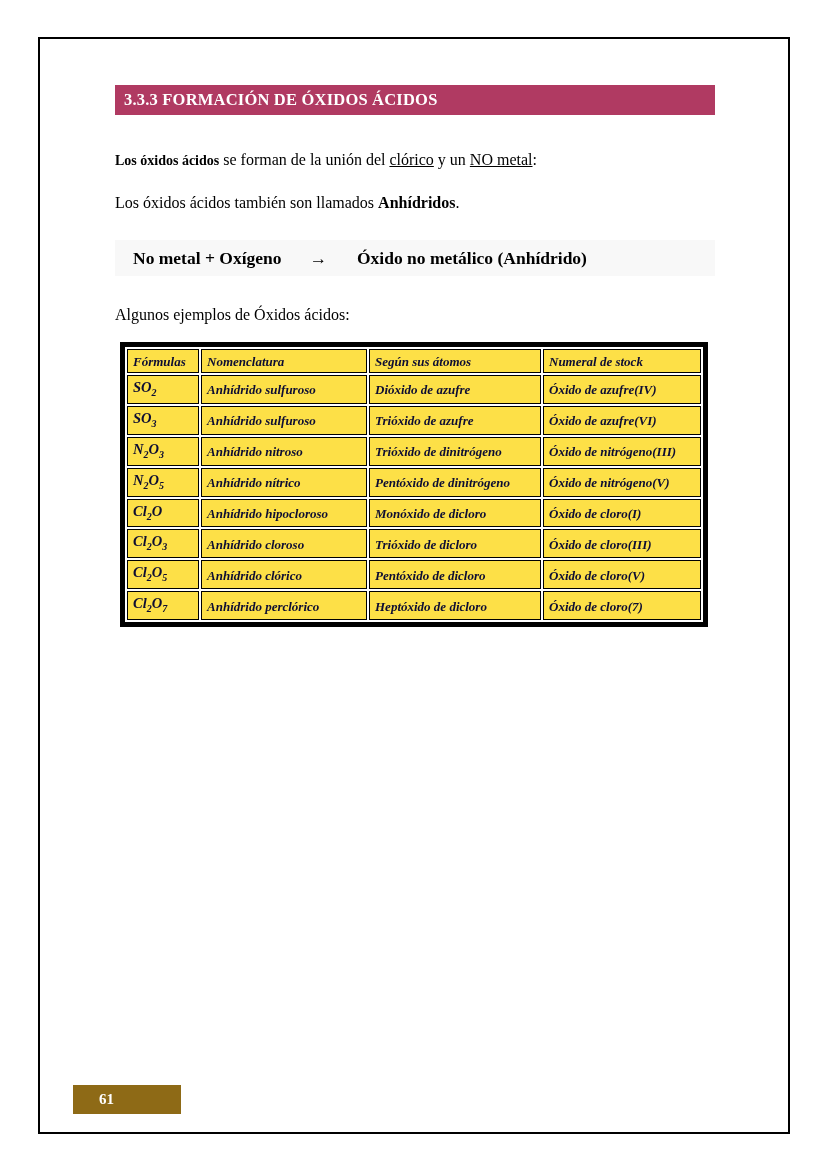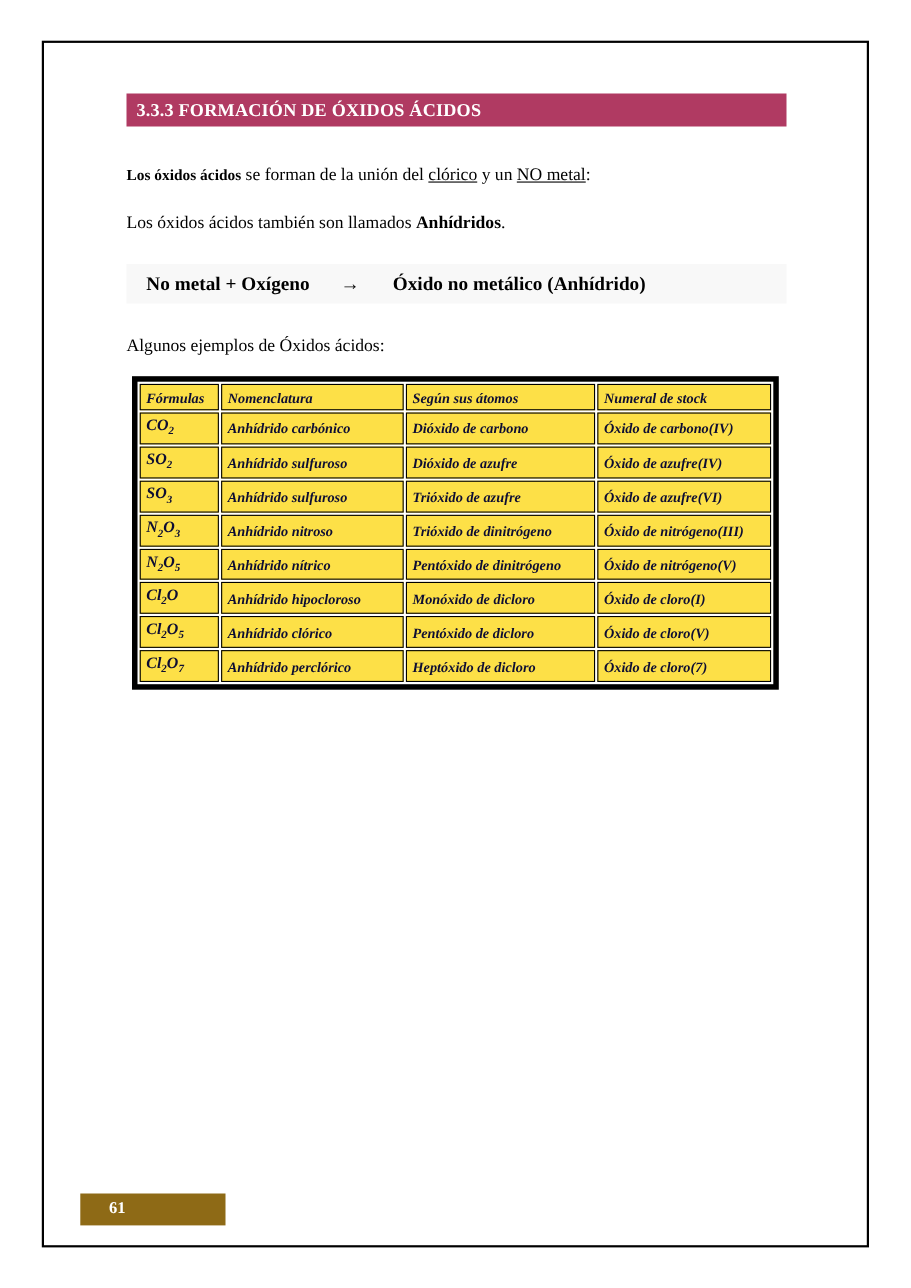--- a/index.html
+++ b/index.html
@@ -111,21 +111,21 @@
     font-size: 14.5px;
     font-family: "Liberation Serif", serif;
   }
   table.oxides td.formula sub {
     font-size: 10px;
   }
   .page-number-badge {
     position: absolute;
     left: 73px;
     top: 1085px;
-    width: 132px;
+    width: 108px;
     height: 29px;
     background: #8e6a16;
     color: #ffffff;
     font-weight: bold;
     font-size: 15px;
     line-height: 29px;
     padding-left: 26px;
     box-sizing: border-box;
   }
 </style>
@@ -157,26 +157,20 @@
       <thead>
         <tr>
             <th>Fórmulas</th>
             <th>Nomenclatura</th>
             <th>Según sus átomos</th>
             <th>Numeral de stock</th>
           </tr>
       </thead>
       <tbody>
           <tr>
-            <td class="formula">CO<sub>2</sub></td>
-            <td>Anhídrido carbónico</td>
-            <td>Dióxido de carbono</td>
-            <td>Óxido de carbono(IV)</td>
-          </tr>
-          <tr>
             <td class="formula">SO<sub>2</sub></td>
             <td>Anhídrido sulfuroso</td>
             <td>Dióxido de azufre</td>
             <td>Óxido de azufre(IV)</td>
           </tr>
           <tr>
             <td class="formula">SO<sub>3</sub></td>
             <td>Anhídrido sulfuroso</td>
             <td>Trióxido de azufre</td>
             <td>Óxido de azufre(VI)</td>
@@ -193,20 +187,26 @@
             <td>Pentóxido de dinitrógeno</td>
             <td>Óxido de nitrógeno(V)</td>
           </tr>
           <tr>
             <td class="formula">Cl<sub>2</sub>O</td>
             <td>Anhídrido hipocloroso</td>
             <td>Monóxido de dicloro</td>
             <td>Óxido de cloro(I)</td>
           </tr>
           <tr>
+            <td class="formula">Cl<sub>2</sub>O<sub>3</sub></td>
+            <td>Anhídrido cloroso</td>
+            <td>Trióxido de dicloro</td>
+            <td>Óxido de cloro(III)</td>
+          </tr>
+          <tr>
             <td class="formula">Cl<sub>2</sub>O<sub>5</sub></td>
             <td>Anhídrido clórico</td>
             <td>Pentóxido de dicloro</td>
             <td>Óxido de cloro(V)</td>
           </tr>
           <tr>
             <td class="formula">Cl<sub>2</sub>O<sub>7</sub></td>
             <td>Anhídrido perclórico</td>
             <td>Heptóxido de dicloro</td>
             <td>Óxido de cloro(7)</td>

